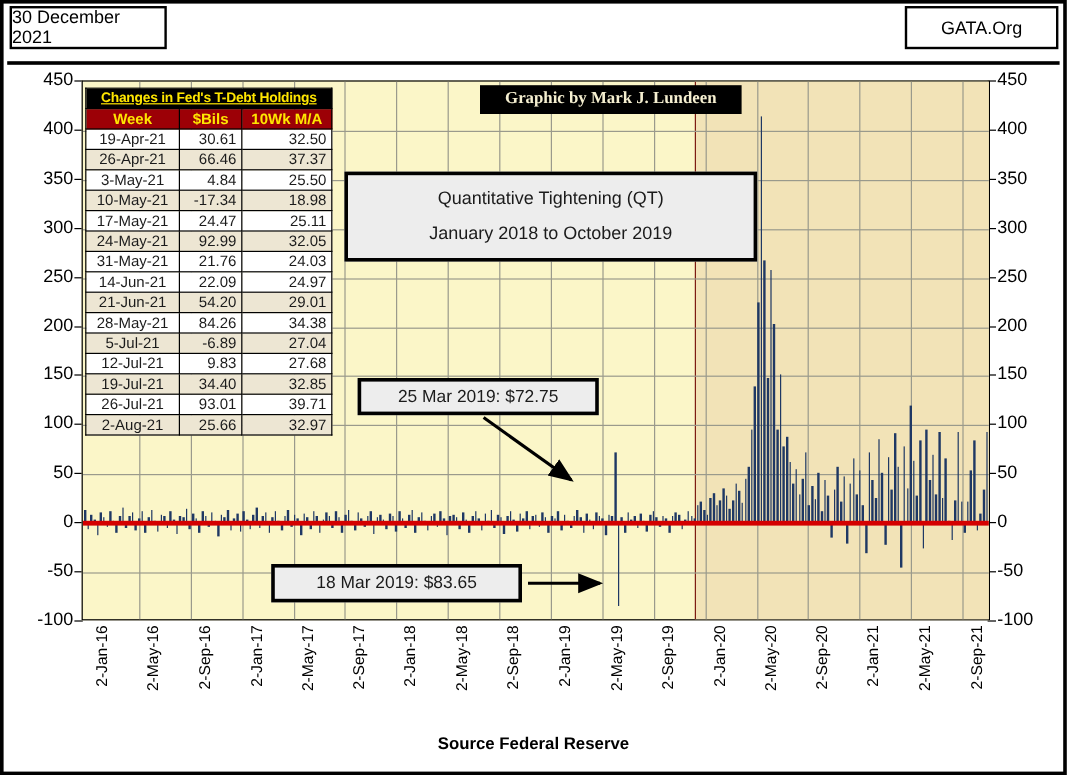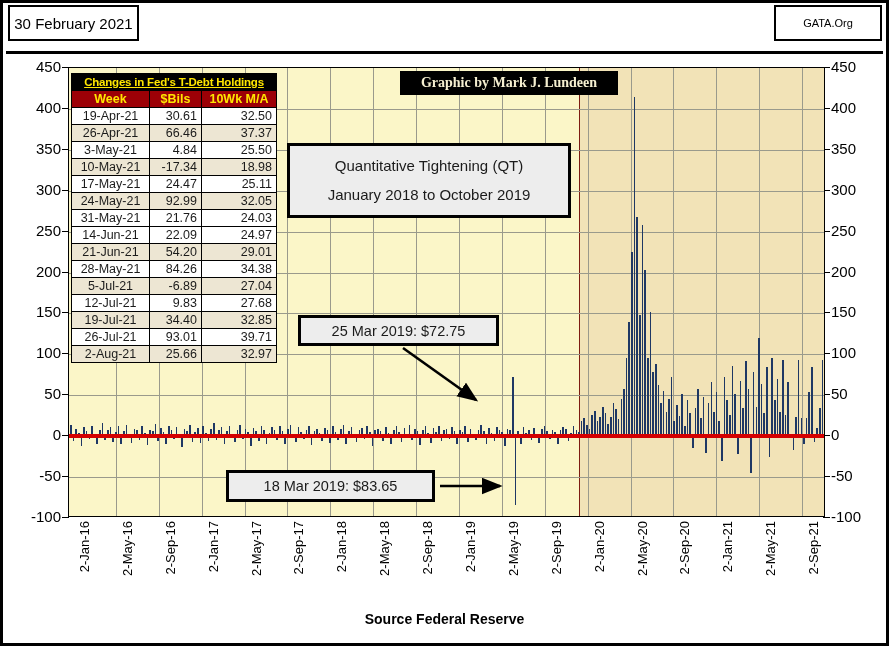--- a/index.html
+++ b/index.html
@@ -18,24 +18,24 @@
 
   
   #header { position:absolute; left:0; top:0; width:883px; height:52px; }
   #date-box {
     position:absolute; left:5px; top:2px; width:131px; height:36px;
     border:2px solid #000; background:#fff;
     display:flex; align-items:center; justify-content:center;
     font-size:15px; color:#000;
   }
   #gata-box {
-    position:absolute; right:4px; top:2px; width:108px; height:36px;
+    position:absolute; right:4px; top:2px; width:128px; height:36px;
     border:2px solid #000; background:#fff;
     display:flex; align-items:center; justify-content:center;
-    font-size:11px; color:#000;
+    font-size:15px; color:#000;
   }
   #main-title {
     position:absolute; left:0; top:6px; width:883px;
     text-align:center; font-size:27px; font-weight:bold;
     letter-spacing:-0.2px; color:#000;
     font-family:"Liberation Sans", sans-serif;
   }
   #hdr-rule {
     position:absolute; left:3px; top:48px; width:877px; height:3px; background:#000;
   }
@@ -104,21 +104,21 @@
   .row-a td { background:#ffffff; }
   .row-b td { background:#EDE6D3; }
 
   
   #credit-box {
     position:absolute; left:397px; top:16px; width:218px; height:24px; z-index:20;
     background:#000; color:#F5EFD0; font-family:"Liberation Serif", serif;
     font-weight:bold; font-size:14px; display:flex; align-items:center; justify-content:center;
   }
   #qt-box {
-    position:absolute; left:284px; top:88px; width:284px; height:75px; z-index:20;
+    position:absolute; left:284px; top:88px; width:344px; height:75px; z-index:20;
     background:#EDEDED; border:3px solid #000;
     display:flex; flex-direction:column; align-items:center; justify-content:center;
     font-size:15px; color:#1b1b1b; line-height:1.9;
   }
   #call-2575 {
     position:absolute; left:295px; top:260px; width:201px; height:31px; z-index:20;
     background:#EDEDED; border:3px solid #000;
     display:flex; align-items:center; justify-content:center;
     font-size:14.5px; color:#1b1b1b;
   }
@@ -129,21 +129,21 @@
     font-size:14.5px; color:#1b1b1b;
   }
   #arrows { position:absolute; left:0; top:0; width:883px; height:591px; z-index:19; pointer-events:none; }
 </style>
 </head>
 <body>
 
 <div id="frame">
 
   <div id="header">
-    <div id="date-box">30 February 2021</div>
+    <div id="date-box">30 December 2021</div>
     <div id="gata-box">GATA.Org</div>
     <div id="hdr-rule"></div>
   </div>
 
   <div id="plot-wrap">
 
     <div id="yaxis-left">
         <div class="ytick-l" style="top: -7px;">450<div class="tickmark-l" style="top: 7px;"></div></div>
         <div class="ytick-l" style="top: 33.9091px;">400<div class="tickmark-l" style="top: 7px;"></div></div>
         <div class="ytick-l" style="top: 74.8182px;">350<div class="tickmark-l" style="top: 7px;"></div></div>

